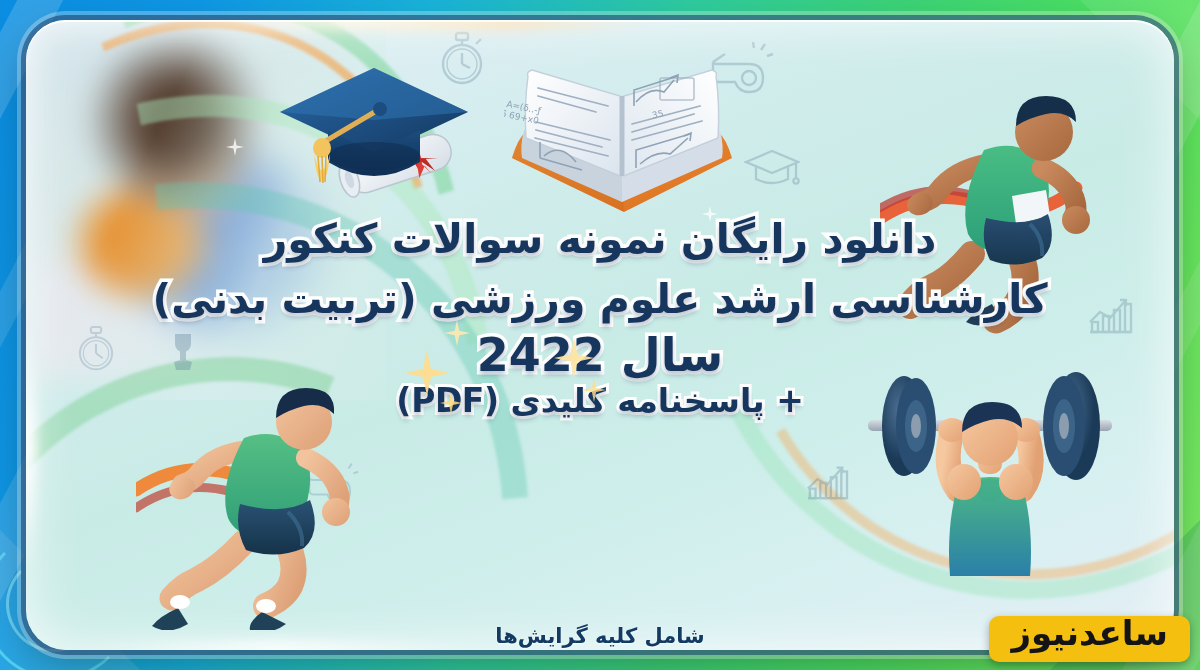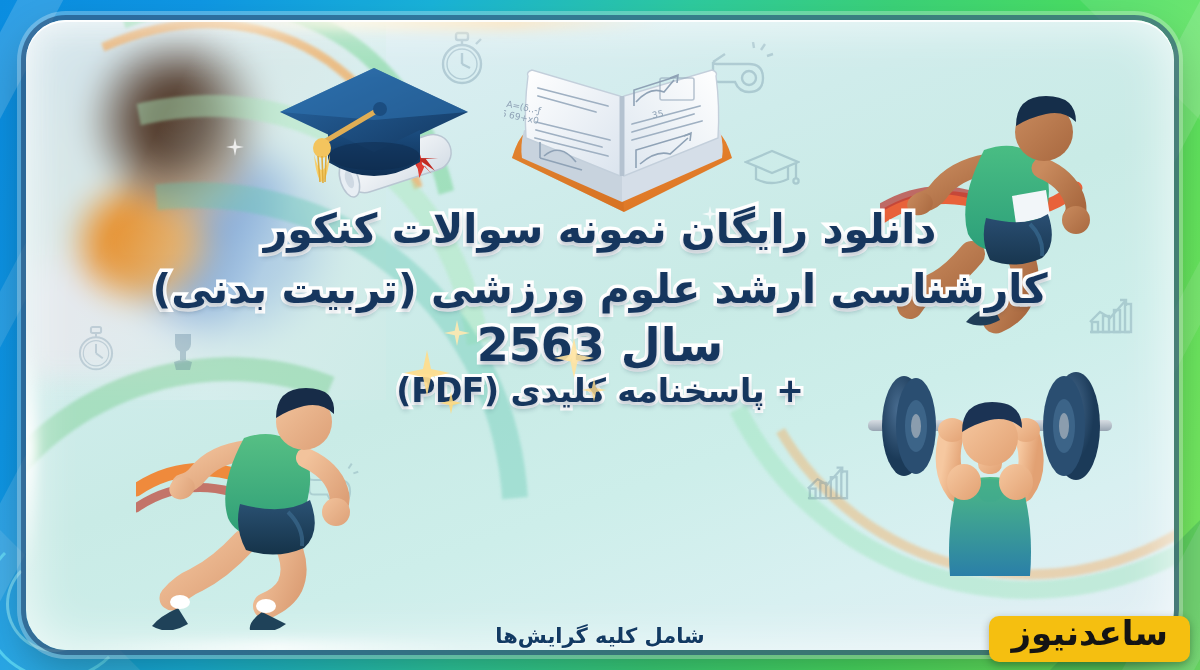--- a/index.html
+++ b/index.html
@@ -85,21 +85,21 @@
   
   .ico-out{ position:absolute; opacity:.30; color:#5a7f96; }
   .ico-out svg{ display:block; }
 
   
   .illus{ position:absolute; }
   .illus svg{ display:block; }
 
   
   .headline{
-    position:absolute; left:0; right:0; top:186px; text-align:center; z-index:40;
+    position:absolute; left:0; right:0; top:196px; text-align:center; z-index:40;
     direction:rtl;
   }
   .hl{
     display:block; color:#16365e; font-weight:bold; line-height:1.16;
     -webkit-text-stroke:7px #ffffff; paint-order:stroke fill;
     text-shadow:0 4px 5px rgba(20,50,80,.28);
     letter-spacing:-.5px;
   }
   .hl1{ font-size:41px; }
   .hl2{ font-size:41px; margin-top:12px; }
@@ -515,21 +515,21 @@
     </svg>
 
     <div class="edge-light el-top"></div>
     <div class="edge-light el-bl"></div>
     <div class="edge-light el-bot"></div>
     <div class="card-glow"></div>
 
     <div class="headline">
       <span class="hl hl1">دانلود رایگان نمونه سوالات کنکور</span>
       <span class="hl hl2">کارشناسی ارشد علوم ورزشی (تربیت بدنی)</span>
-      <span class="hl hl3">سال 2563</span>
+      <span class="hl hl3">سال 2422</span>
       <span class="hl hl4">+ پاسخنامه کلیدی (PDF)</span>
     </div>
 
 
     <div class="subcap">شامل کلیه گرایش‌ها</div>
 
   </div>
 
   <div class="logo-badge">
     <div class="logo-text">ساعدنیوز</div>

